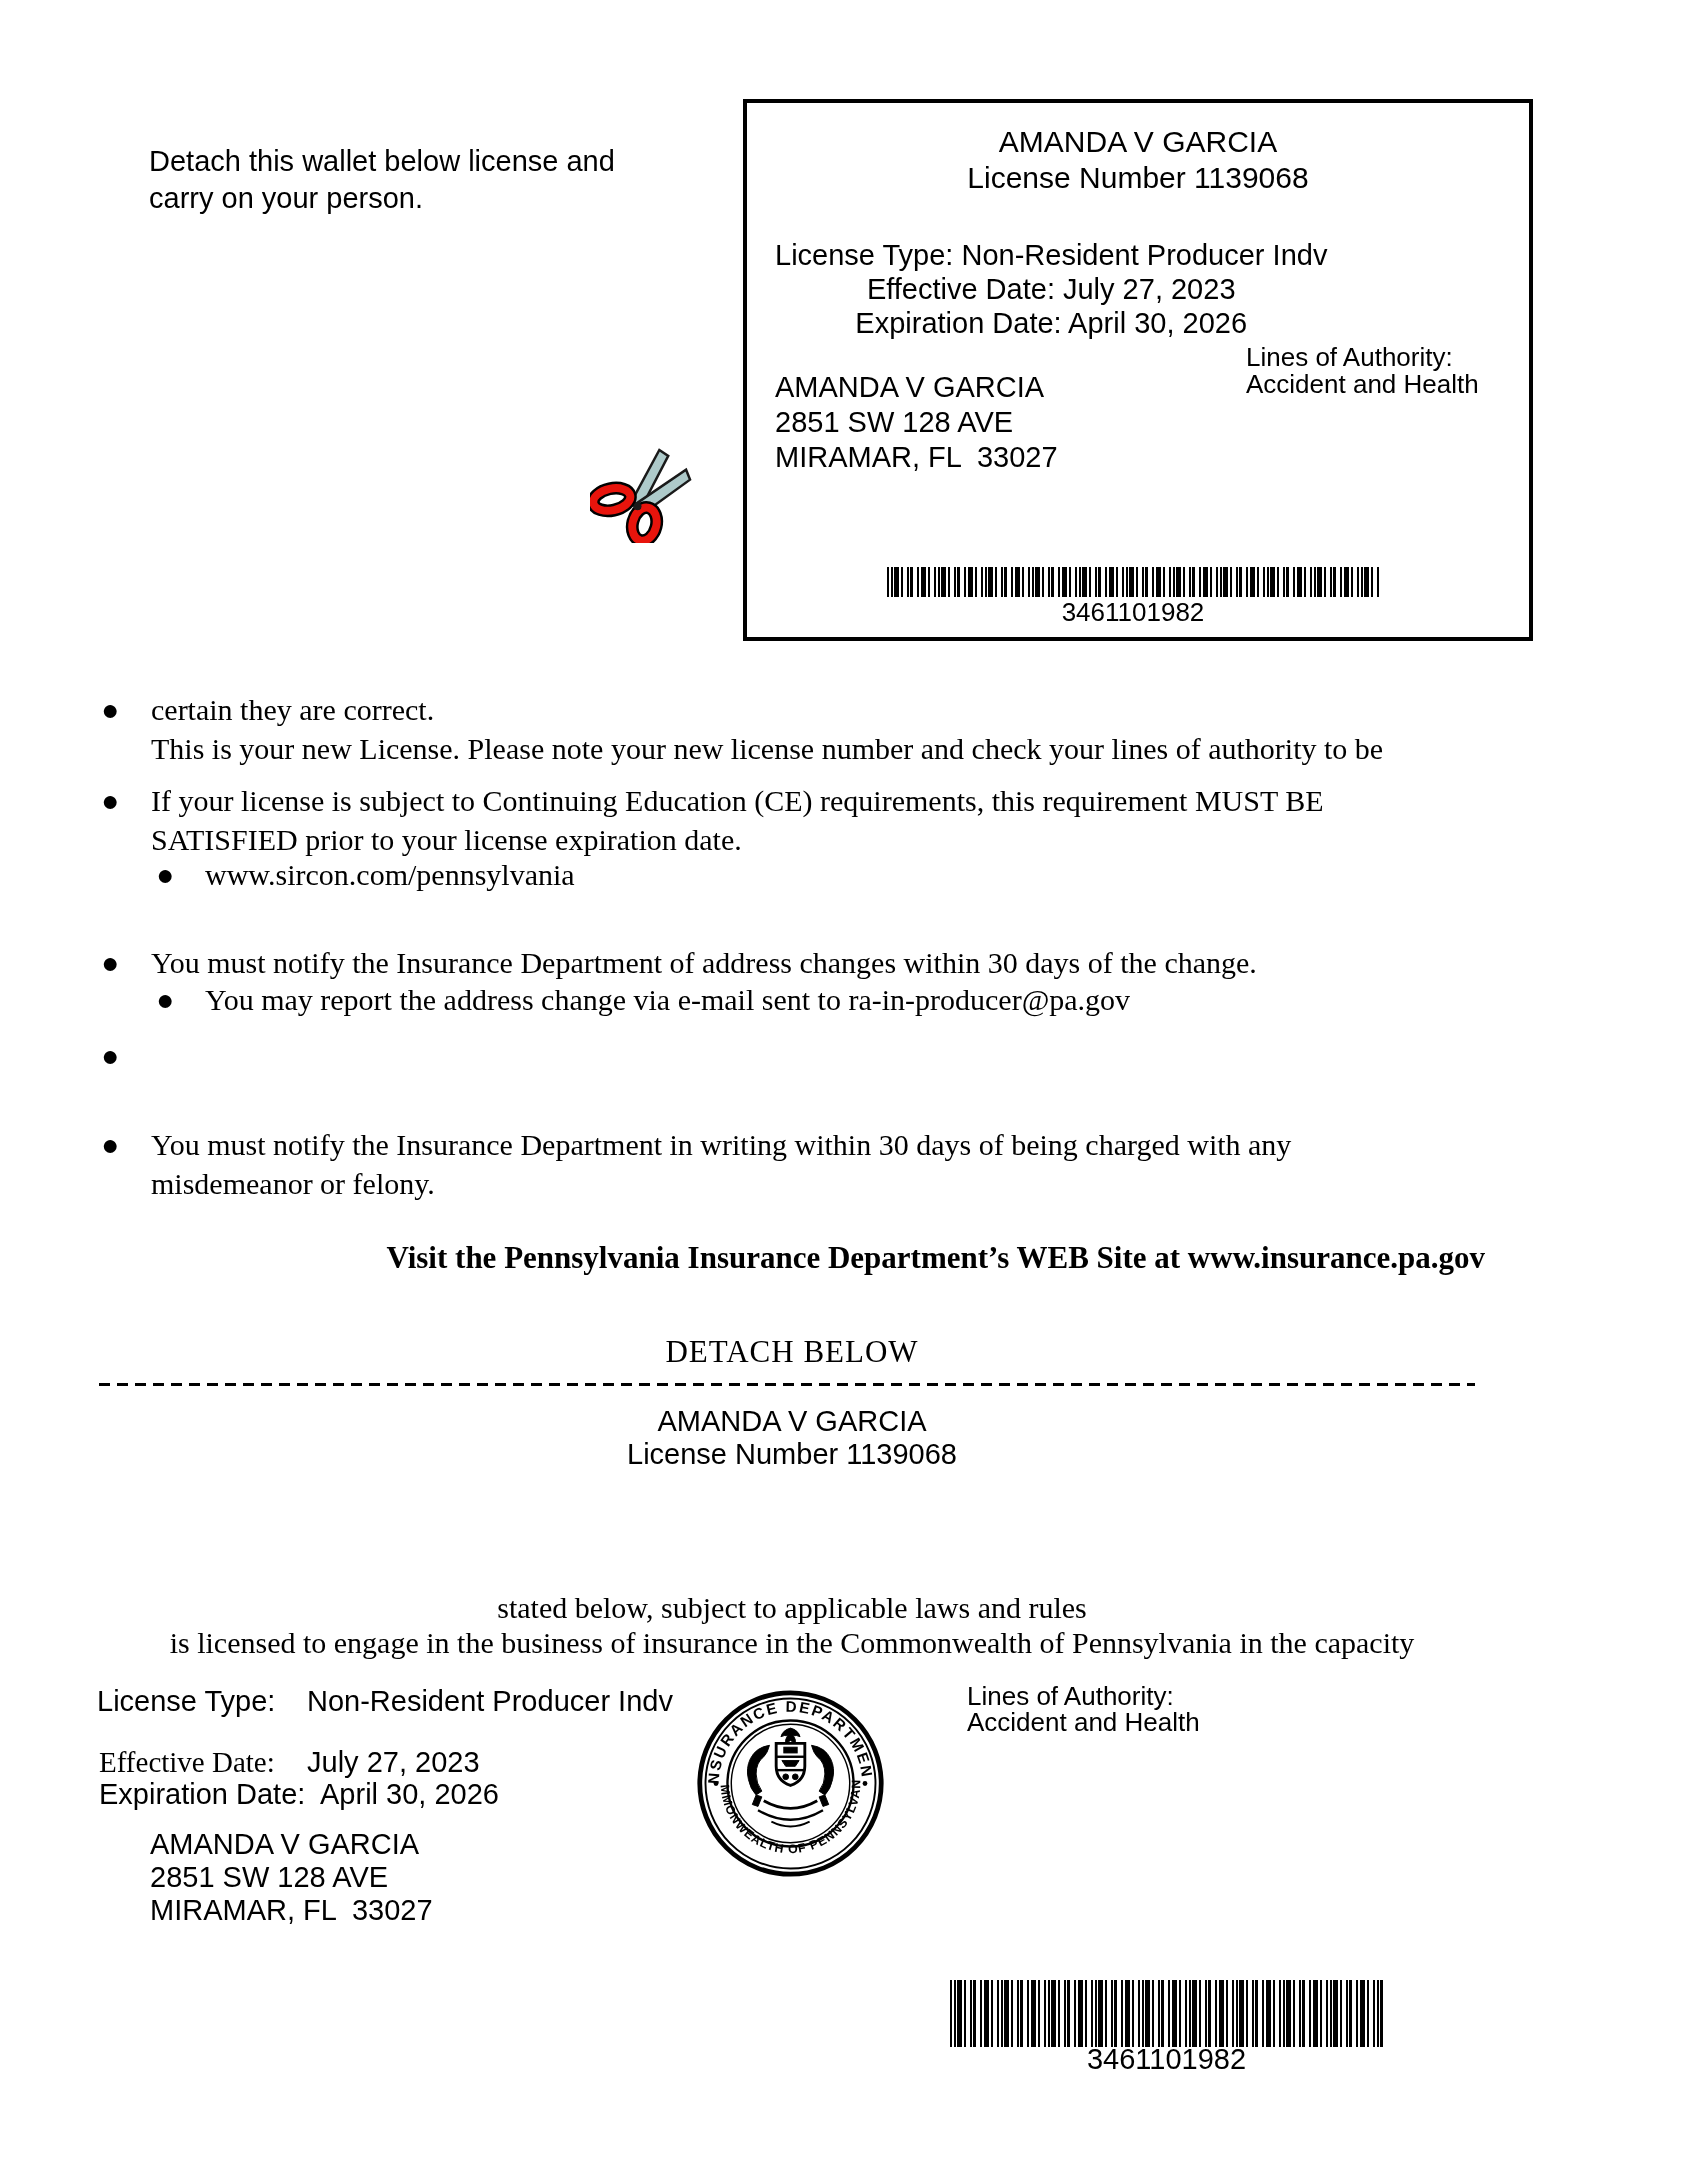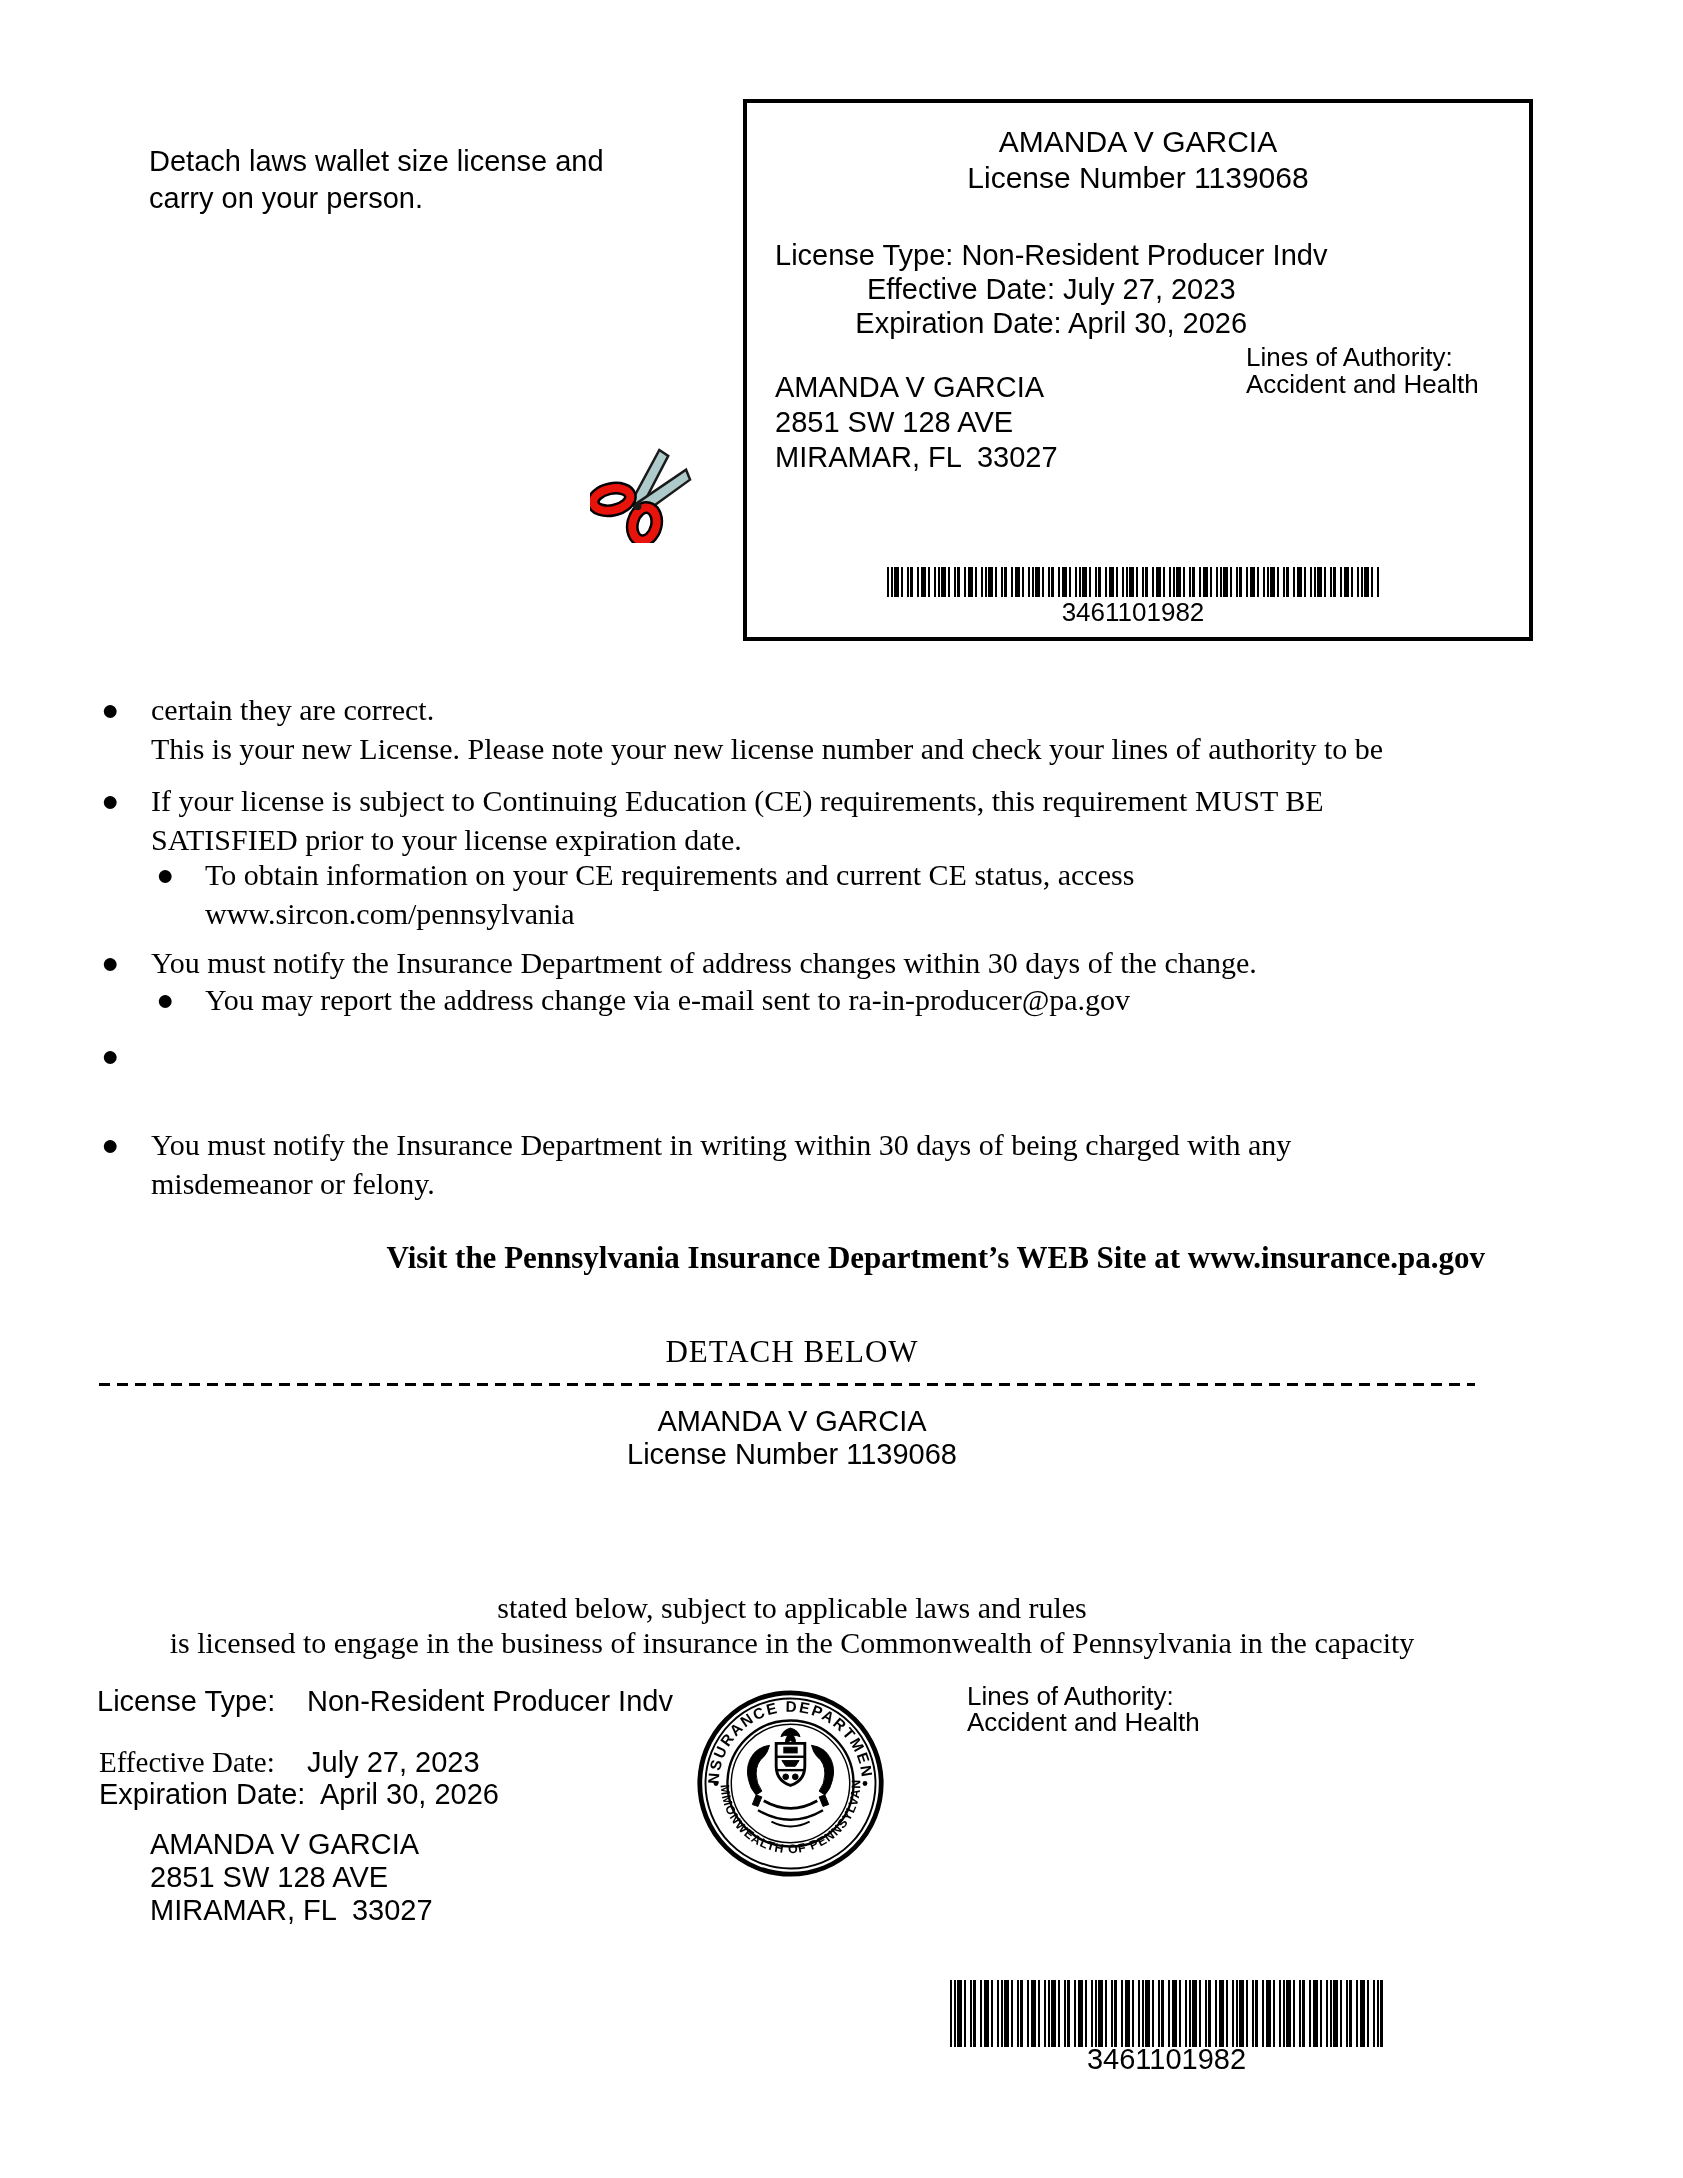--- a/index.html
+++ b/index.html
@@ -56,21 +56,21 @@
   #cert-loa{left:967px; top:1683px; font-size:26px; line-height:26px;}
   #cert-barcode{left:950px; top:1980px; width:433px; height:67px;}
   #cert-barcode-num{left:950px; top:2043px; width:433px; font-size:29px; line-height:32px;}
 </style>
 </head>
 <body>
 
 <div id="page">
 
   <div class="abs" id="detach-note">
-    <div>Detach laws wallet size license and</div>
+    <div>Detach this wallet below license and</div>
     <div>carry on your person.</div>
   </div>
 
   <svg class="abs" style="left:590px; top:444px;" width="107" height="99" viewBox="0 0 108 100">
     <polygon points="42,58 70,6 79,12 52,64" fill="#aecaca" stroke="#1a1a1a" stroke-width="2.5"></polygon>
     <polygon points="44,62 97,26 101,36 54,70" fill="#aecaca" stroke="#1a1a1a" stroke-width="2.5"></polygon>
     <g fill="none">
       <ellipse cx="22" cy="56" rx="19" ry="11" transform="rotate(-12 22 56)" stroke="#000" stroke-width="13"></ellipse>
       <ellipse cx="22" cy="56" rx="19" ry="11" transform="rotate(-12 22 56)" stroke="#e8140c" stroke-width="8"></ellipse>
       <ellipse cx="55" cy="81" rx="12" ry="17" transform="rotate(14 55 81)" stroke="#000" stroke-width="13"></ellipse>
@@ -112,21 +112,20 @@
   <div class="bullet lvl1" style="top:781px">
     <span class="dot">●</span>
     <div>
         <div>If your license is subject to Continuing Education (CE) requirements, this requirement MUST BE</div>
         <div>SATISFIED prior to your license expiration date.</div>
       </div>
   </div>
   <div class="bullet lvl2" style="top:855px">
     <span class="dot">●</span>
     <div>
-        <div>To obtain information on your CE requirements and current CE status, access</div>
         <div>www.sircon.com/pennsylvania</div>
       </div>
   </div>
   <div class="bullet lvl1" style="top:943px">
     <span class="dot">●</span>
     <div>
         <div>You must notify the Insurance Department of address changes within 30 days of the change.</div>
       </div>
   </div>
   <div class="bullet lvl2" style="top:980px">

